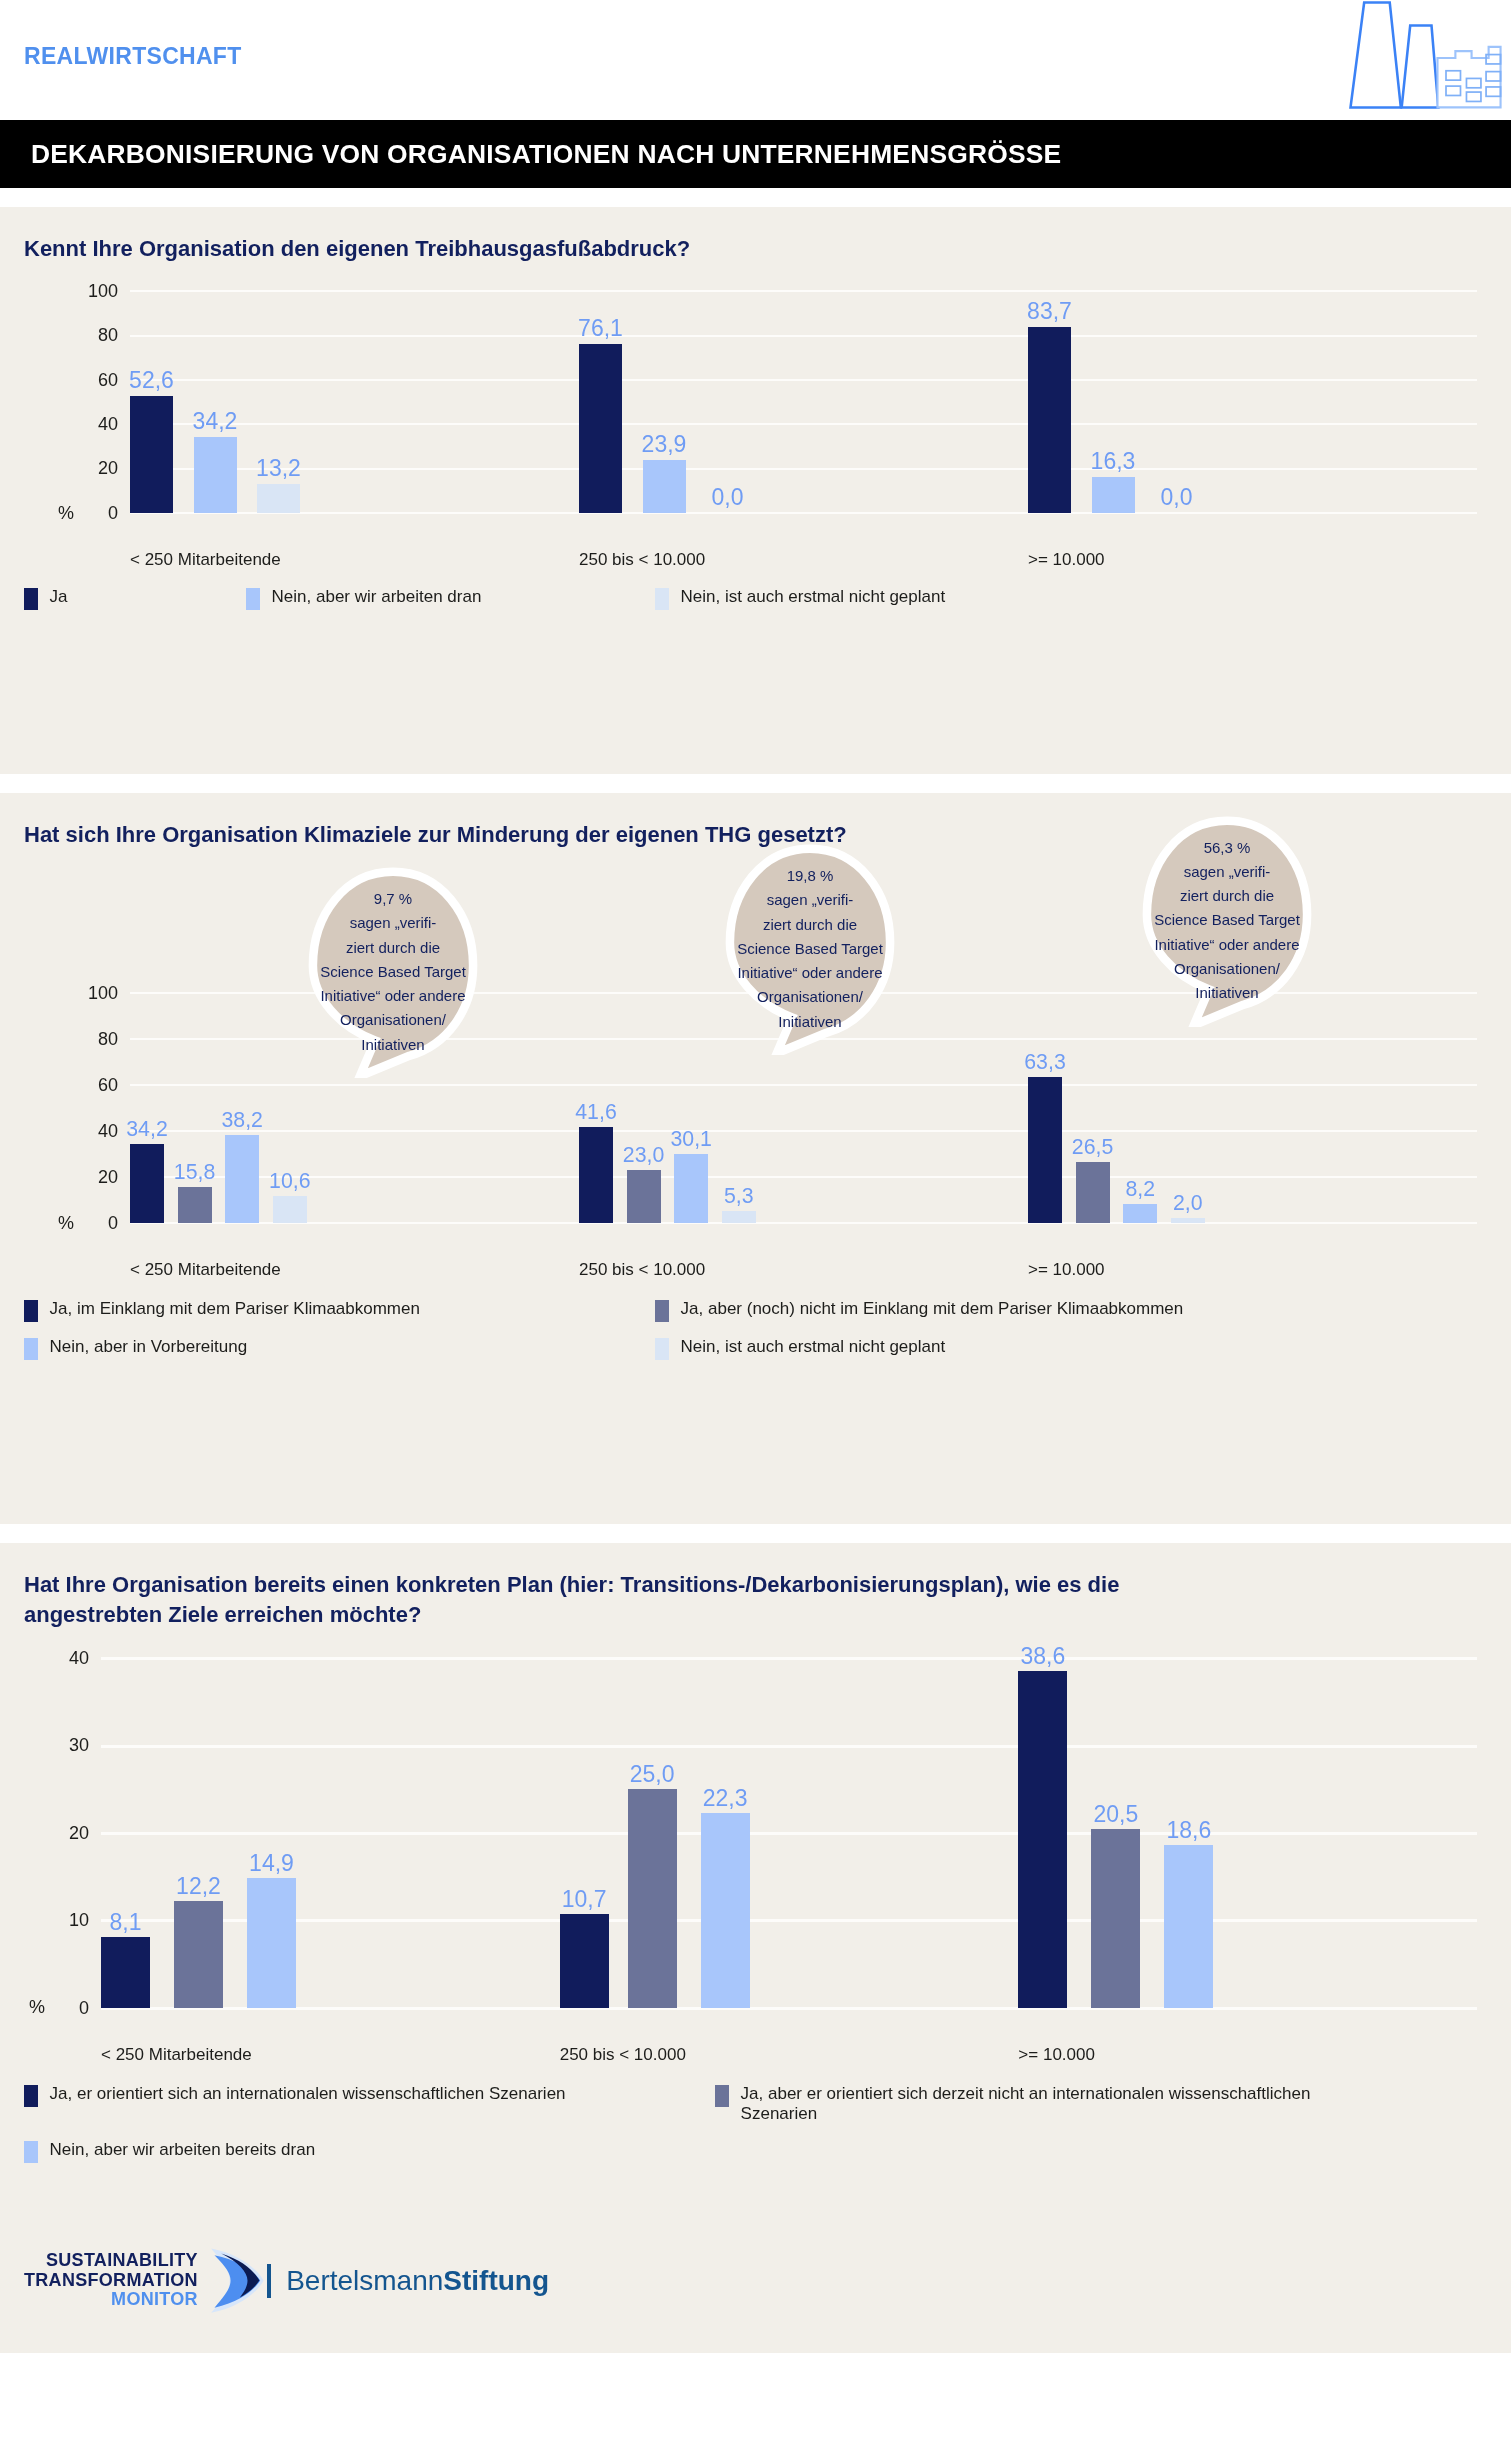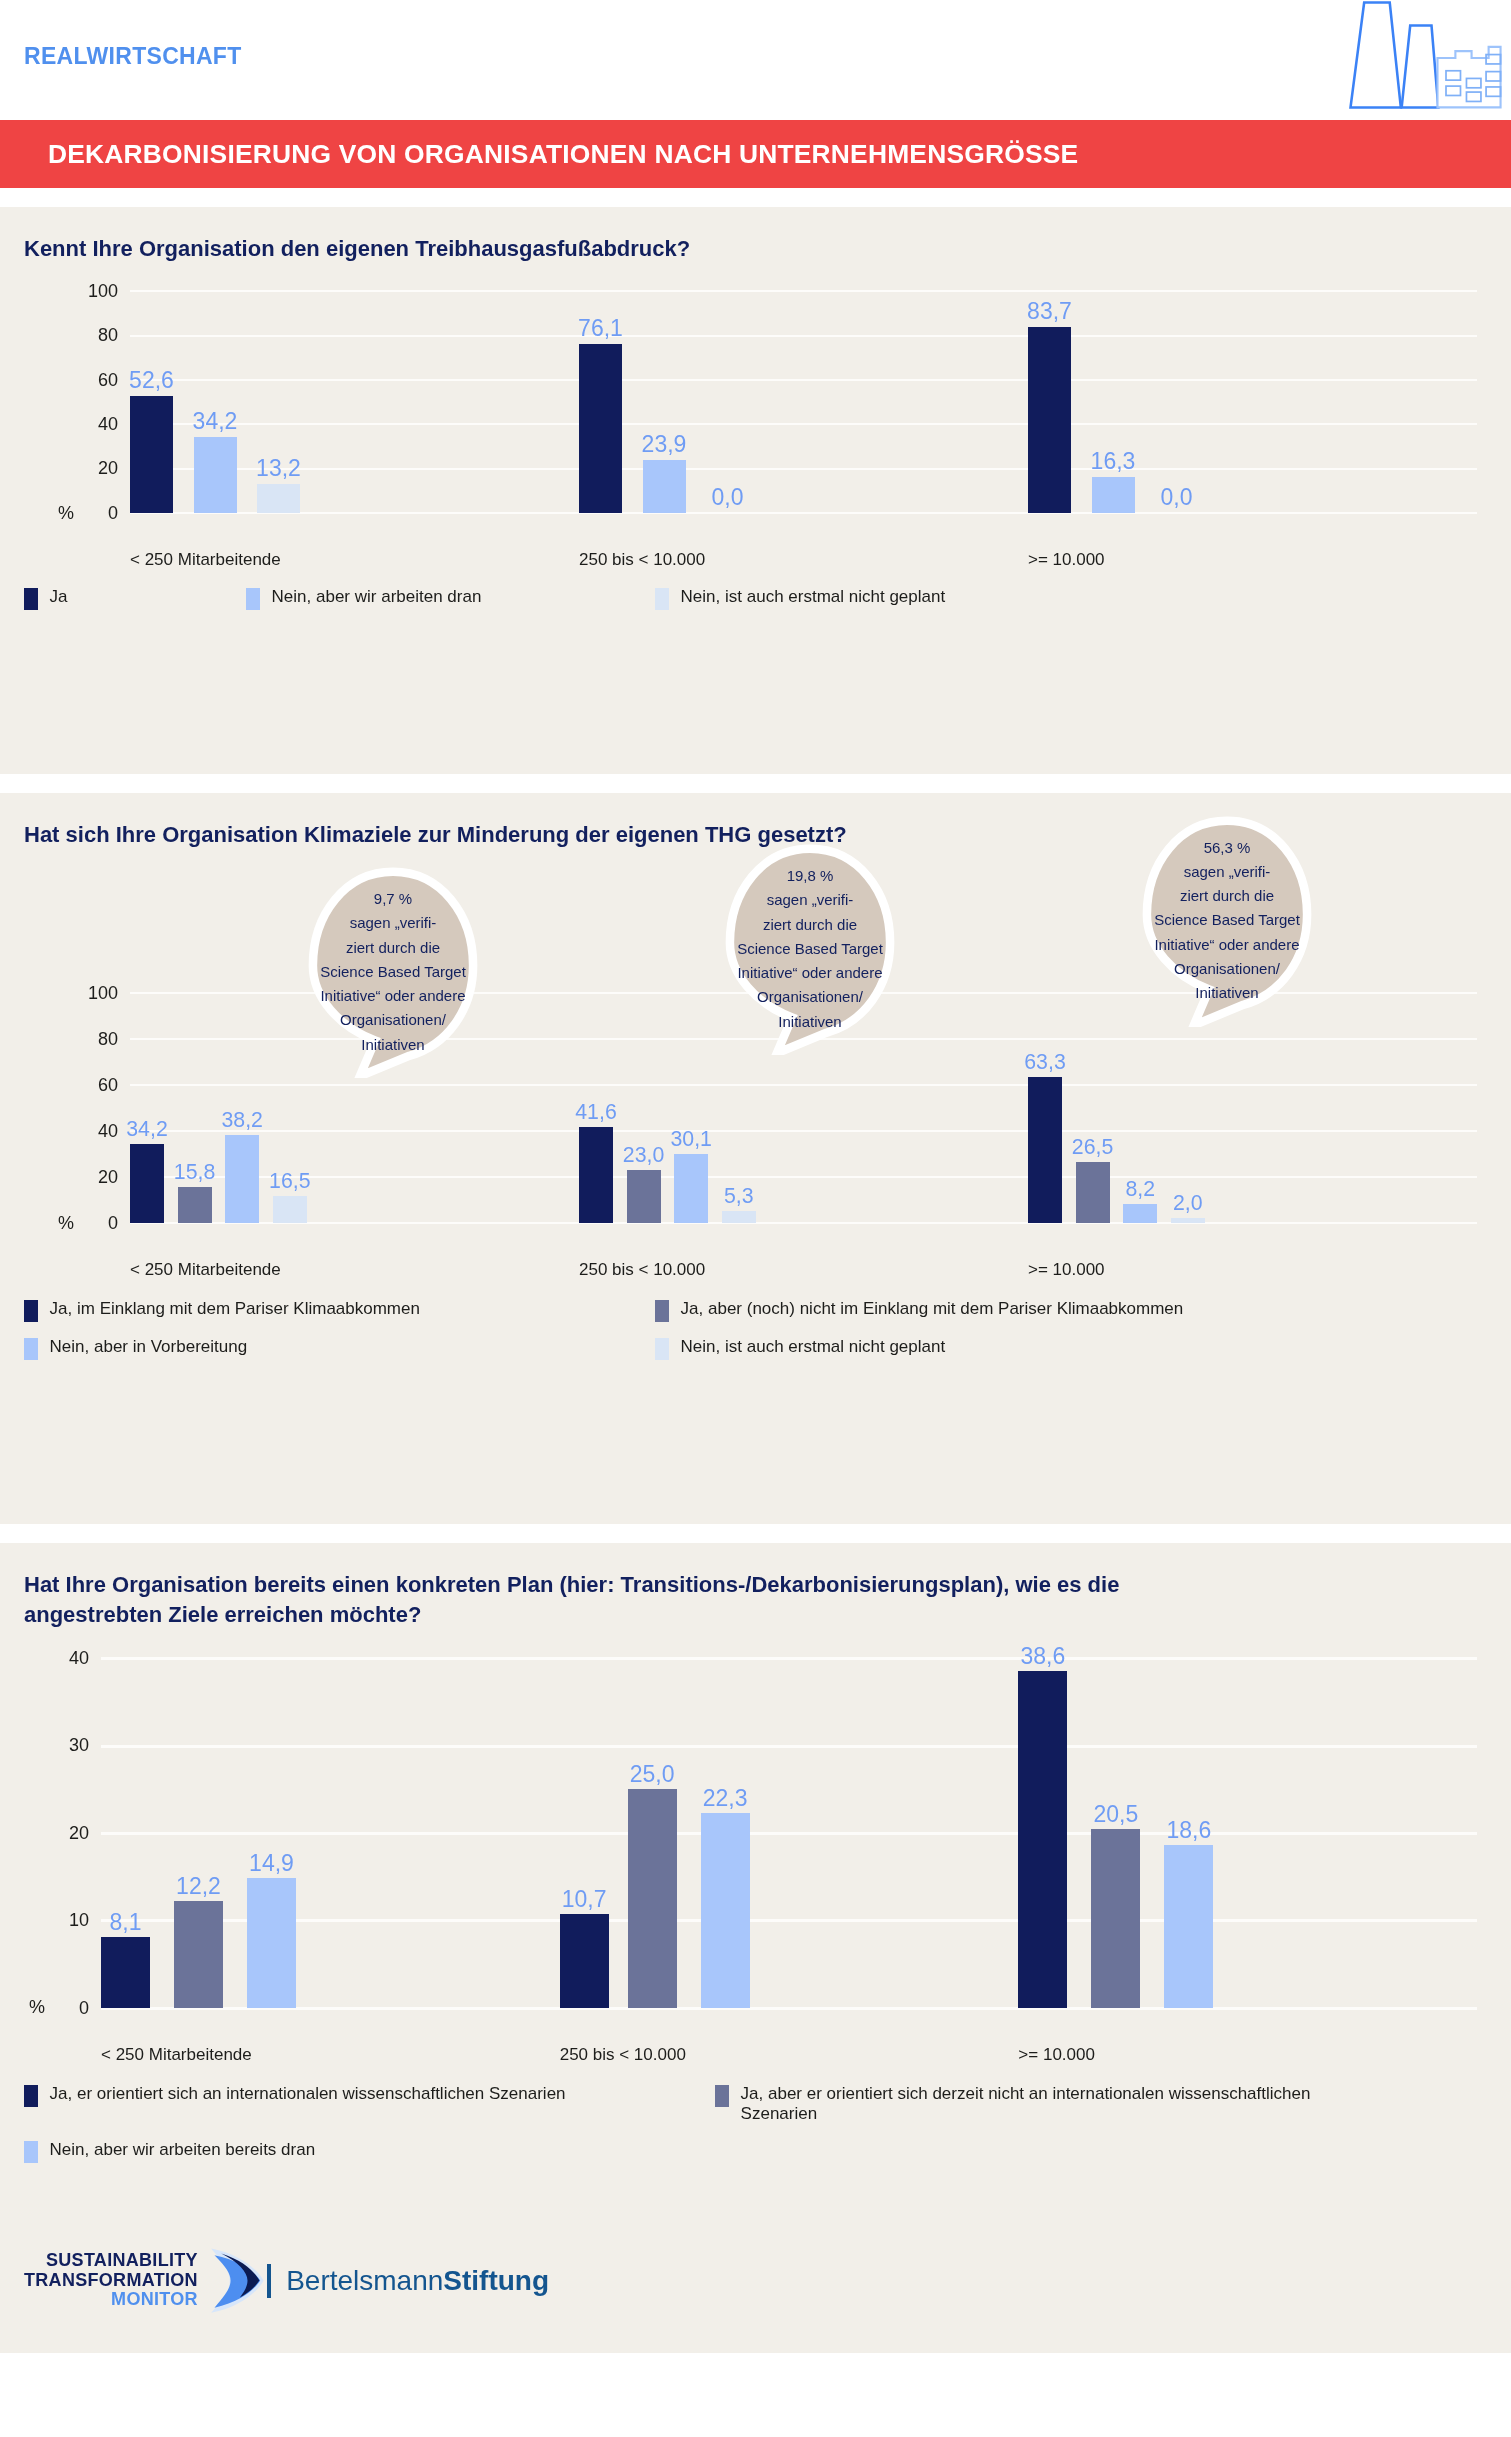--- a/index.html
+++ b/index.html
@@ -24,24 +24,24 @@
     letter-spacing: 0.3px;
     color: #5090ee;
   }
   .factory-icon {
     position: absolute;
     right: 6.8px; top: 0;
     width: 162px; height: 109px;
   }
   .title-bar {
     height: 68px;
-    background: #ef4444;
+    background: #000000;
     display: flex;
     align-items: center;
-    padding-left: 48px;
+    padding-left: 31px;
   }
   .title-bar h1 {
     color: #ffffff;
     font-size: 26.4px;
     font-weight: 700;
     letter-spacing: 0.2px;
   }
   .gap { height: 19px; background: #ffffff; }
 
   
@@ -336,21 +336,21 @@
             <div class="bar-wrap" style="width: 34px; margin-right: 13.6px;">
               <div class="bar" style="height: 36px; background: rgb(107, 115, 153);"></div>
               <div class="bar-label" style="font-size: 21.3px; bottom: 36px;">15,8</div>
             </div>
             <div class="bar-wrap" style="width: 34px; margin-right: 13.6px;">
               <div class="bar" style="height: 88px; background: rgb(168, 198, 251);"></div>
               <div class="bar-label" style="font-size: 21.3px; bottom: 88px;">38,2</div>
             </div>
             <div class="bar-wrap" style="width: 34px; margin-right: 13.6px;">
               <div class="bar" style="height: 27px; background: rgb(217, 229, 245);"></div>
-              <div class="bar-label" style="font-size: 21.3px; bottom: 27px;">16,5</div>
+              <div class="bar-label" style="font-size: 21.3px; bottom: 27px;">10,6</div>
             </div>
           </div>
           <div class="group">
             <div class="bar-wrap" style="width: 34px; margin-right: 13.6px;">
               <div class="bar" style="height: 96px; background: rgb(17, 28, 92);"></div>
               <div class="bar-label" style="font-size: 21.3px; bottom: 96px;">41,6</div>
             </div>
             <div class="bar-wrap" style="width: 34px; margin-right: 13.6px;">
               <div class="bar" style="height: 53px; background: rgb(107, 115, 153);"></div>
               <div class="bar-label" style="font-size: 21.3px; bottom: 53px;">23,0</div>

